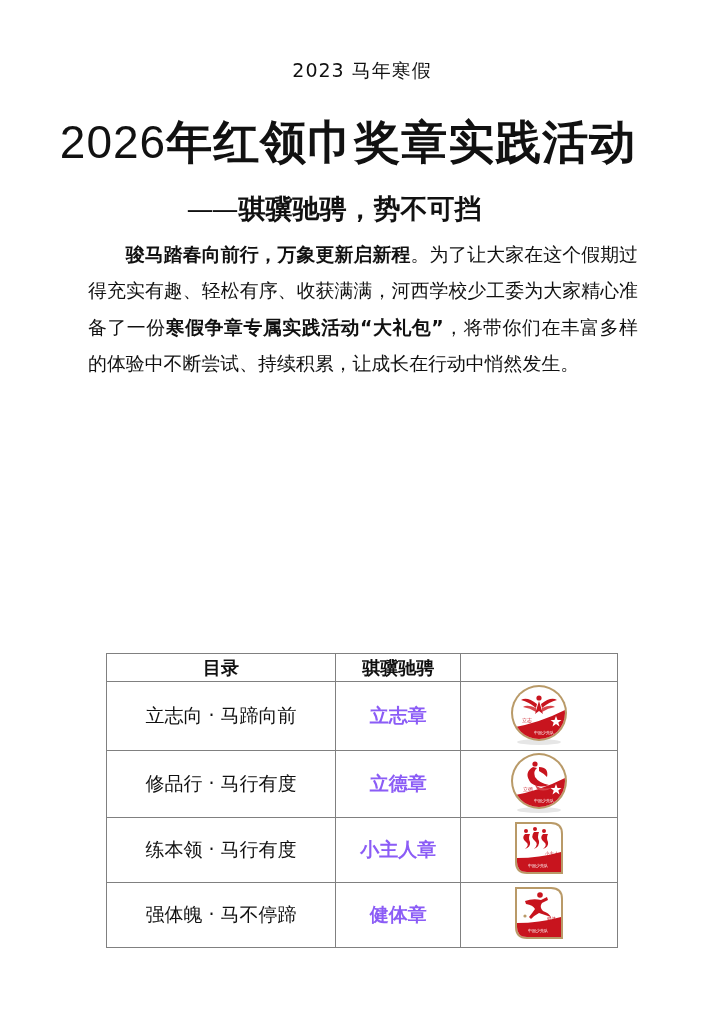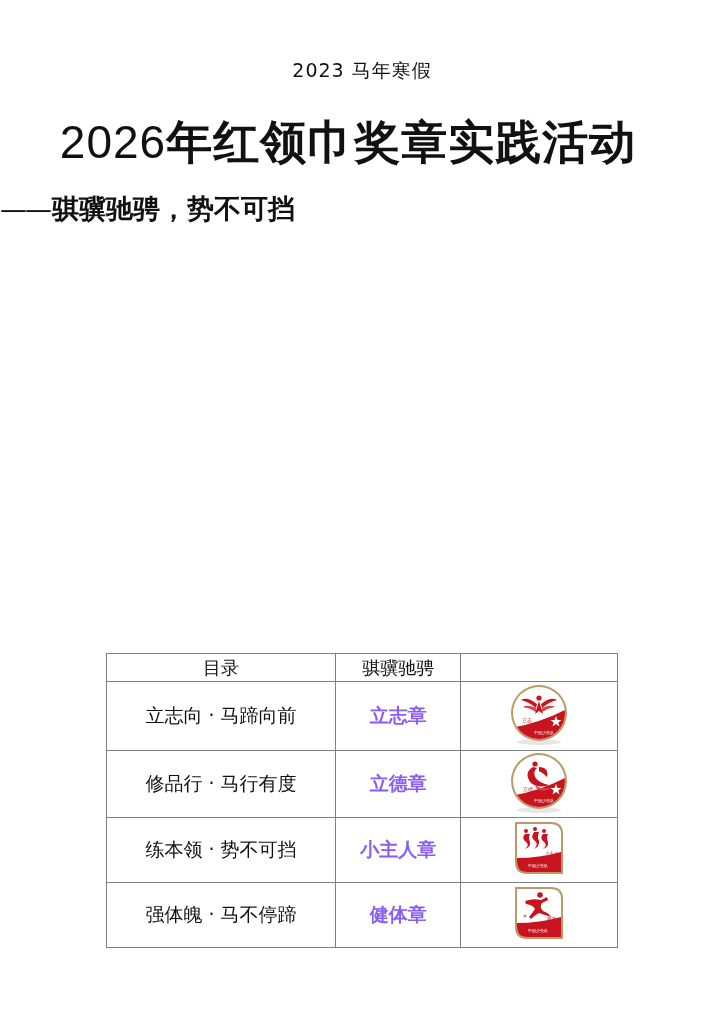--- a/index.html
+++ b/index.html
@@ -3,51 +3,52 @@
 <meta charset="utf-8">
 <style>
   html, body { margin: 0; padding: 0; background: #ffffff; }
   body { width: 724px; height: 1024px; position: relative; overflow: hidden;
          font-family: "DejaVu Sans", "Liberation Sans", sans-serif; color: #111; }
   .kicker { position: absolute; top: 58px; left: 0; width: 724px; text-align: center;
             font-size: 19px; letter-spacing: 1px; }
   .title { position: absolute; top: 112px; left: 0; width: 696px; text-align: center;
            font-size: 46px; font-weight: bold; letter-spacing: 1px; white-space: nowrap; }
   .title .year { font-family: "Liberation Sans", sans-serif; font-weight: normal; }
-  .subtitle { position: absolute; top: 191px; left: 0; width: 668px; text-align: left;
+  .subtitle { position: absolute; top: 191px; left: 0; width: 668px; text-align: center;
               font-size: 27px; font-weight: bold; white-space: nowrap; }
   .subtitle .dash { font-weight: normal; letter-spacing: -2px; margin-right: 2px; }
   .body { position: absolute; left: 88px; top: 236px; width: 550px;
           font-size: 18.9px; line-height: 36.4px; text-align: justify; }
   .body p { margin: 0; text-indent: 2em; }
   .body b { font-weight: bold; }
   table.badges { position: absolute; left: 106px; top: 653px; width: 512px;
                  border-collapse: collapse; }
   table.badges th, table.badges td { border: 1.5px solid #808080; text-align: center;
                  vertical-align: middle; padding: 0; }
-  table.badges th { height: 27px; font-size: 18px; font-weight: normal; }
+  table.badges th { height: 27px; font-size: 18px; font-weight: bold; }
   table.badges td { font-size: 19px; }
   .col1 { width: 229px; }
   .col2 { width: 125px; }
   .col3 { width: 156px; }
   .red { color: #8b5cf6; font-weight: bold; }
   .badge-cell { position: relative; }
   .badge { display: inline-block; position: relative; margin-top: 2px; }
   .badge svg { display: block; }
 </style>
 </head>
 <body>
 
 <div class="kicker">2023 马年寒假</div>
 
 <div class="title"><span class="year">2026</span><span>年红领巾奖章实践活动</span></div>
 
 <div class="subtitle"><span class="dash">——</span><span>骐骥驰骋，势不可挡</span></div>
 
 <div class="body">
+  <p><b>骏马踏春向前行，万象更新启新程</b><span>。为了让大家在这个假期过得充实有趣、轻松有序、收获满满，河西学校少工委为大家精心准备了一份</span><b>寒假争章专属实践活动“大礼包”</b><span>，将带你们在丰富多样的体验中不断尝试、持续积累，让成长在行动中悄然发生。</span></p>
 </div>
 
 <table class="badges">
   <thead>
     <tr>
       <th class="col1">目录</th>
       <th class="col2">骐骥驰骋</th>
       <th class="col3"></th>
     </tr>
   </thead>
@@ -107,21 +108,21 @@
             <path d="M30 14 Q40 14 38 24 Q34 20 30 18 Z" fill="#c8141e"></path>
             <path d="M26 32 Q34 38 44 34 Q36 40 28 36 Z" fill="#d8454b"></path>
             <text x="14" y="38" font-size="5" fill="#c8141e" font-family="DejaVu Sans, sans-serif">立德</text>
             <text x="25" y="49" font-size="4" fill="#fff" font-family="DejaVu Sans, sans-serif">中国少先队</text>
           </svg>
         </span>
       </td>
     </tr>
 
     <tr style="height:64px">
-      <td>练本领 · 势不可挡</td>
+      <td>练本领 · 马行有度</td>
       <td class="red">小主人章</td>
       <td class="badge-cell">
         <span class="badge">
           <svg width="56" height="58" viewBox="0 0 56 58">
             <path d="M4 2 L40 2 Q52 2 52 14 L52 54 L16 54 Q4 54 4 42 Z" fill="#b99a68"></path>
             <path d="M6 4 L40 4 Q50 4 50 14 L50 52 L16 52 Q6 52 6 42 Z" fill="#fff"></path>
             <path d="M6 38 Q28 38 50 32 L50 52 L16 52 Q6 52 6 42 Z" fill="#c8141e"></path>
             <path d="M14 14 Q10 18 15 22 Q19 25 14 29 Q20 27 19 22 Q17 18 19 14 Z" fill="#c8141e"></path>
             <path d="M23 12 Q19 17 24 21 Q28 24 23 29 Q29 26 28 21 Q26 17 28 12 Z" fill="#c8141e"></path>
             <path d="M32 14 Q28 18 33 22 Q37 25 32 29 Q38 27 37 22 Q35 18 37 14 Z" fill="#c8141e"></path>

